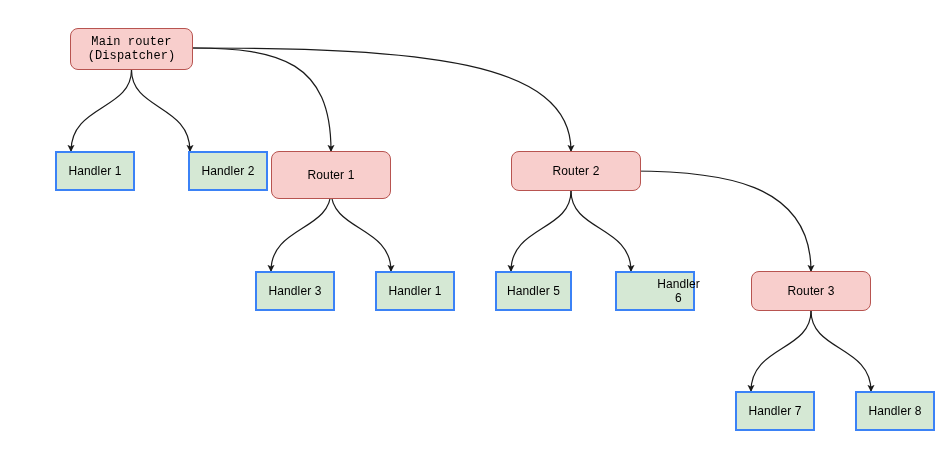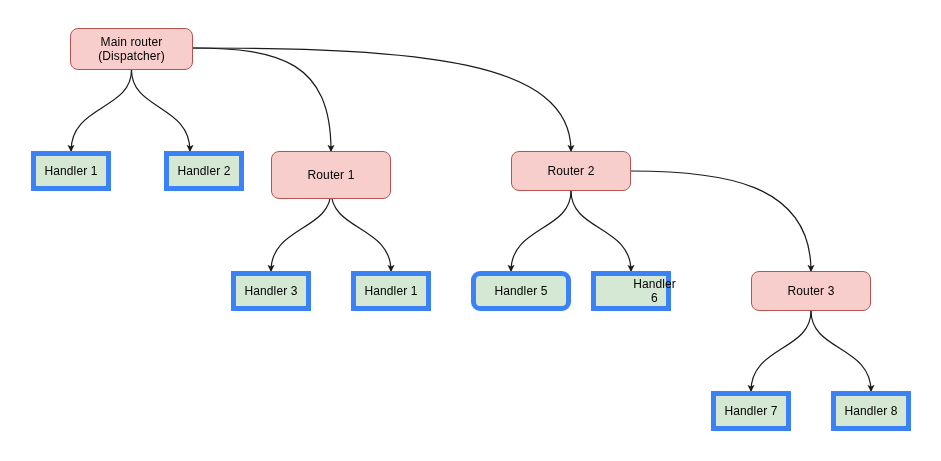--- a/index.html
+++ b/index.html
@@ -40,22 +40,23 @@
     white-space: pre-line;
     z-index: 2;
   }
   .node.router {
     background: #f8cecc;
     border: 1px solid #b85450;
     border-radius: 8px;
   }
   .node.handler {
     background: #d5e8d4;
-    border: 5px solid #3b82f6;
+    border: 2px solid #3b82f6;
     border-radius: 0;
+    margin-left: 24px;
   }
   .node-label {
     display: block;
     white-space: pre-line;
   }
 </style>
 </head>
 <body>
 
 <div id="canvas">
@@ -75,28 +76,28 @@
         <path d="M 331,191 C 331,231 391,226 391,271" fill="none" stroke="#1a1a1a" stroke-width="1.2" stroke-linecap="round" marker-end="url(#arrowhead)"></path>
         <path d="M 571,191 C 571,231 511,226 511,271" fill="none" stroke="#1a1a1a" stroke-width="1.2" stroke-linecap="round" marker-end="url(#arrowhead)"></path>
         <path d="M 571,191 C 571,231 631,226 631,271" fill="none" stroke="#1a1a1a" stroke-width="1.2" stroke-linecap="round" marker-end="url(#arrowhead)"></path>
         <path d="M 631,171 C 720,171 811,182 811,271" fill="none" stroke="#1a1a1a" stroke-width="1.2" stroke-linecap="round" marker-end="url(#arrowhead)"></path>
         <path d="M 811,311 C 811,351 751,346 751,391" fill="none" stroke="#1a1a1a" stroke-width="1.2" stroke-linecap="round" marker-end="url(#arrowhead)"></path>
         <path d="M 811,311 C 811,351 871,346 871,391" fill="none" stroke="#1a1a1a" stroke-width="1.2" stroke-linecap="round" marker-end="url(#arrowhead)"></path>
       </g>
   </svg>
 
   <div id="nodes-group">
-      <div class="node router" style="left: 70px; top: 28px; width: 123px; height: 42px;"><span class="node-label">Main router
+      <div class="node router" style="left: 70px; top: 28px; width: 123px; height: 42px; font-family: Liberation Mono, monospace;"><span class="node-label">Main router
 (Dispatcher)</span></div>
       <div class="node handler" style="left: 31px; top: 151px; width: 80px; height: 40px;"><span class="node-label">Handler 1</span></div>
       <div class="node handler" style="left: 164px; top: 151px; width: 80px; height: 40px;"><span class="node-label">Handler 2</span></div>
       <div class="node router" style="left: 271px; top: 151px; width: 120px; height: 48px;"><span class="node-label">Router 1</span></div>
-      <div class="node router" style="left: 511px; top: 151px; width: 120px; height: 40px;"><span class="node-label">Router 2</span></div>
+      <div class="node router" style="left: 511px; top: 151px; width: 130px; height: 40px;"><span class="node-label">Router 2</span></div>
       <div class="node handler" style="left: 231px; top: 271px; width: 80px; height: 40px;"><span class="node-label">Handler 3</span></div>
       <div class="node handler" style="left: 351px; top: 271px; width: 80px; height: 40px;"><span class="node-label">Handler 1</span></div>
-      <div class="node handler" style="left: 471px; top: 271px; width: 100px; height: 40px; border-radius: 9px;"><span class="node-label">Handler 5</span></div>
+      <div class="node handler" style="left: 471px; top: 271px; width: 77px; height: 40px;"><span class="node-label">Handler 5</span></div>
       <div class="node handler" style="left: 591px; top: 271px; width: 80px; height: 40px; padding-left: 47px;"><span class="node-label">Handler 6</span></div>
       <div class="node router" style="left: 751px; top: 271px; width: 120px; height: 40px;"><span class="node-label">Router 3</span></div>
       <div class="node handler" style="left: 711px; top: 391px; width: 80px; height: 40px;"><span class="node-label">Handler 7</span></div>
       <div class="node handler" style="left: 831px; top: 391px; width: 80px; height: 40px;"><span class="node-label">Handler 8</span></div>
     </div>
 
 </div>
 
 </body></html>

